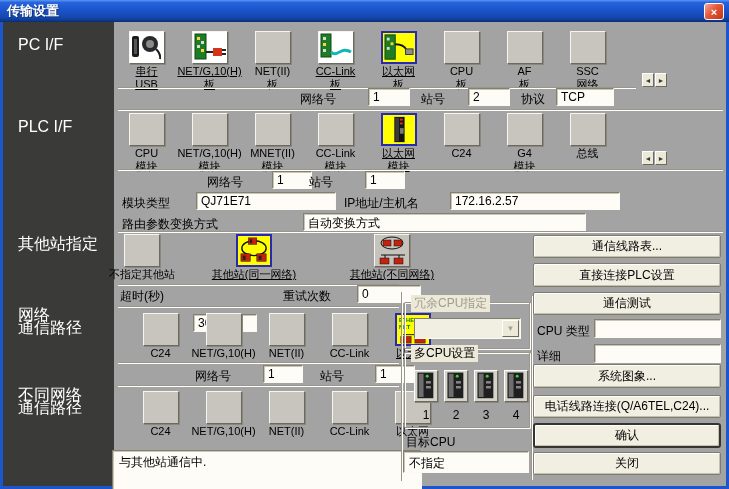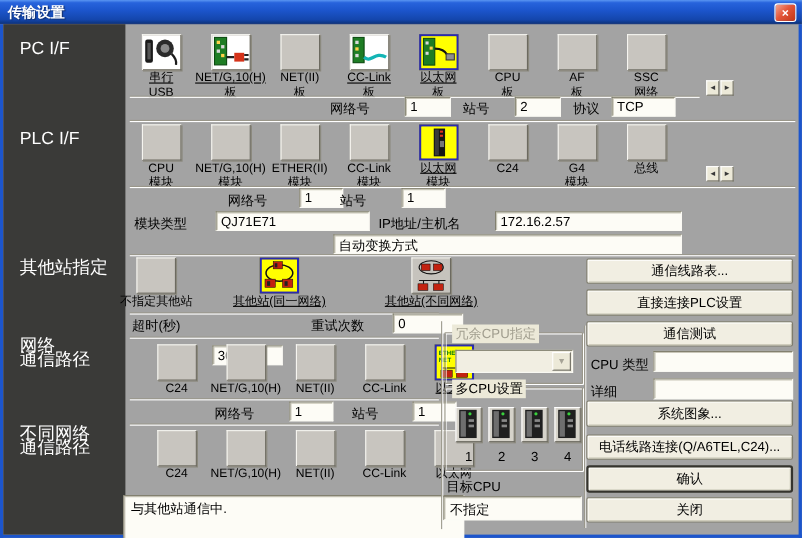--- a/index.html
+++ b/index.html
@@ -206,21 +206,21 @@
       <div class="ilbl">CPU</div>
       <div class="ilbl">模块</div>
     </div>
     <div class="cell">
       <div class="ibox"></div>
       <div class="ilbl">NET/G,10(H)</div>
       <div class="ilbl">模块</div>
     </div>
     <div class="cell">
       <div class="ibox"></div>
-      <div class="ilbl">ETHER(II)</div>
+      <div class="ilbl">MNET(II)</div>
       <div class="ilbl">模块</div>
     </div>
     <div class="cell">
       <div class="ibox"></div>
       <div class="ilbl">CC-Link</div>
       <div class="ilbl">模块</div>
     </div>
     <div class="cell">
       <div class="ibox sel">
         <svg viewBox="0 0 34 31">
@@ -259,21 +259,22 @@
   <span class="lbl" style="left:207px;top:174px;">网络号</span>
   <div class="fld" style="left:272px;top:171px;width:40px;height:18px;">1</div>
   <span class="lbl" style="left:309px;top:174px;">站号</span>
   <div class="fld" style="left:365px;top:171px;width:40px;height:18px;">1</div>
 
   <span class="lbl" style="left:122px;top:195px;">模块类型</span>
   <div class="fld" style="left:196px;top:192px;width:140px;height:18px;">QJ71E71</div>
   <span class="lbl" style="left:344px;top:195px;">IP地址/主机名</span>
   <div class="fld" style="left:450px;top:192px;width:170px;height:18px;">172.16.2.57</div>
 
-  <div class="fld" style="left:303px;top:213px;width:317px;height:18px;">自动变换方式</div>
+  <span class="lbl" style="left:122px;top:216px;">路由参数变换方式</span>
+  <div class="fld" style="left:303px;top:213px;width:283px;height:18px;">自动变换方式</div>
 
   <div class="hsep" style="left:118px;top:231px;width:605px;"></div>
 
   <div class="icon-row" style="left:96px;top:234px;">
     <div class="cell" style="width:92px;">
       <div class="ibox"></div>
       <div class="ilbl">不指定其他站</div>
     </div>
     <div class="cell" style="width:132px;">
       <div class="ibox sel">

